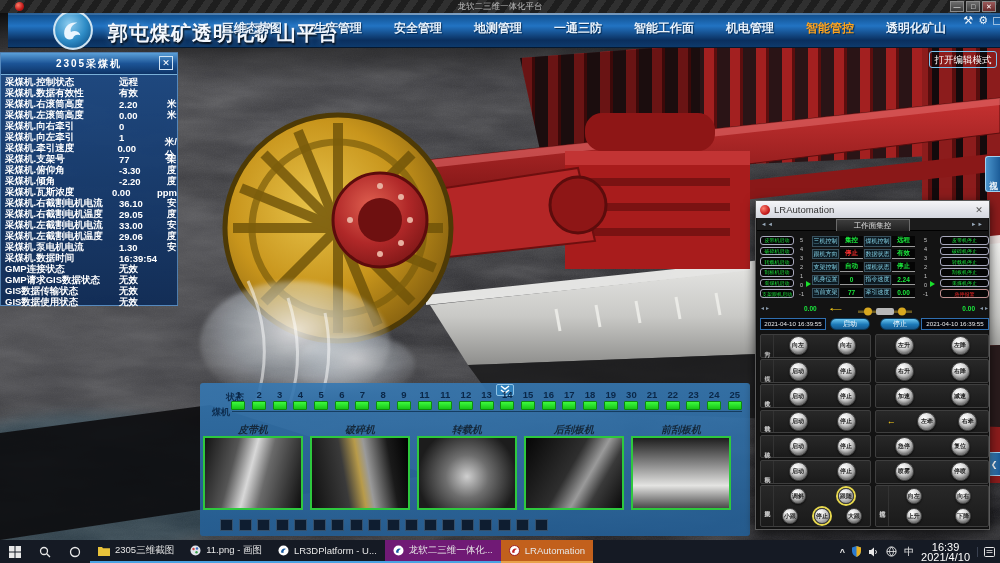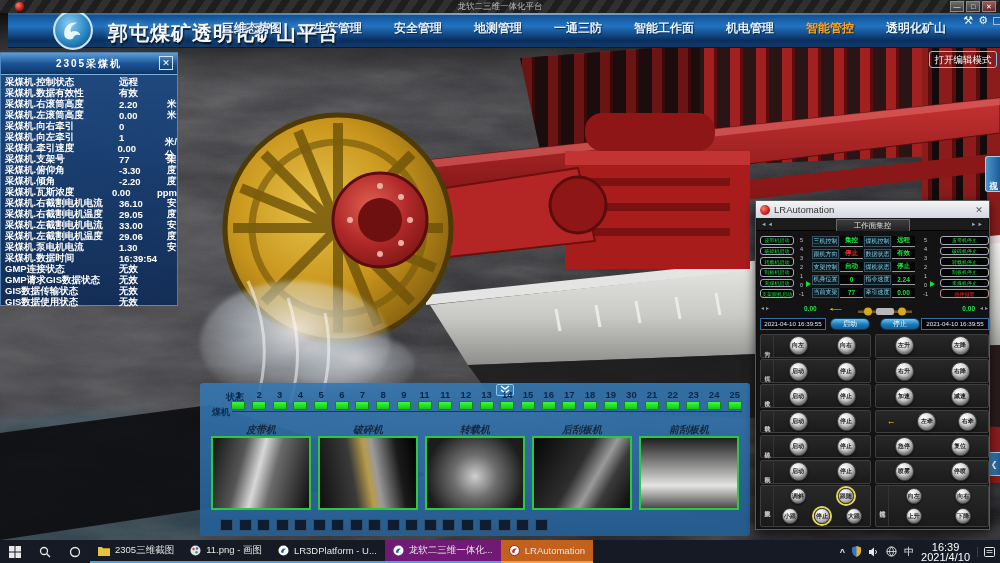--- a/index.html
+++ b/index.html
@@ -71,21 +71,21 @@
 #collapse{position:absolute;left:296px;top:1px;width:18px;height:12px;background:#2f80bc;
   border:1px solid #8ec4e8;border-radius:2px;display:flex;align-items:center;justify-content:center;cursor:pointer}
 #status-label{position:absolute;left:26px;top:8px;font-size:9px;font-weight:bold;color:#0d2c4e}
 #row-label{position:absolute;left:12px;top:23px;font-size:9px;font-weight:bold;color:#0d2c4e}
 #strip{position:absolute;left:28px;top:4px;width:518px;height:34px;display:flex}
 #strip::before{content:"";position:absolute;left:4px;right:4px;top:24px;height:1px;background:rgba(8,40,70,.7)}
 .strip-cell{width:20.7px;display:flex;flex-direction:column;align-items:center;cursor:pointer}
 .strip-num{font-size:9.5px;font-weight:bold;color:#0a2748;height:14px;line-height:15px}
 .strip-box{width:14px;height:9px;border-radius:1px;z-index:1;
   background:linear-gradient(#3dfa3d,#17c417);border:1px solid #0d8a0d}
-#cam-row{position:absolute;left:8px;top:40px;width:534px;display:flex;gap:7px;justify-content:center}
+#cam-row{position:absolute;left:0;top:40px;width:534px;display:flex;gap:7px;justify-content:center}
 .cam{width:100px}
 .cam-label{font-size:10px;font-weight:bold;font-style:italic;color:#15283a;text-align:center;height:13px}
 .cam-thumb{height:74px;border:2px solid #2ec83e;cursor:pointer}
 .t0{background:linear-gradient(105deg,#141414 0%,#555 30%,#d8d8d8 47%,#6a6a6a 62%,#0e0e0e 100%)}
 .t1{background:linear-gradient(80deg,#0f0f0f 0%,#3a3a3a 35%,#b89b4a 50%,#9a9a9a 58%,#1a1a1a 80%,#000 100%)}
 .t2{background:radial-gradient(circle at 50% 55%,#cfcfcf 0%,#6e6e6e 35%,#1c1c1c 80%)}
 .t3{background:linear-gradient(180deg,#1e1e1e 0%,#8a8a8a 38%,#e4e4e2 68%,#4a4a4a 100%)}
 .t4{background:linear-gradient(120deg,#060606 0%,#2e2e2e 45%,#9a9a9a 62%,#3a3a3a 75%,#0a0a0a 100%)}
 #pager{position:absolute;left:20px;top:136px;width:514px;display:flex;gap:5.5px}
 .pg{width:13px;height:12px;background:#0e1d30;border:1px solid #35506b;cursor:pointer}

